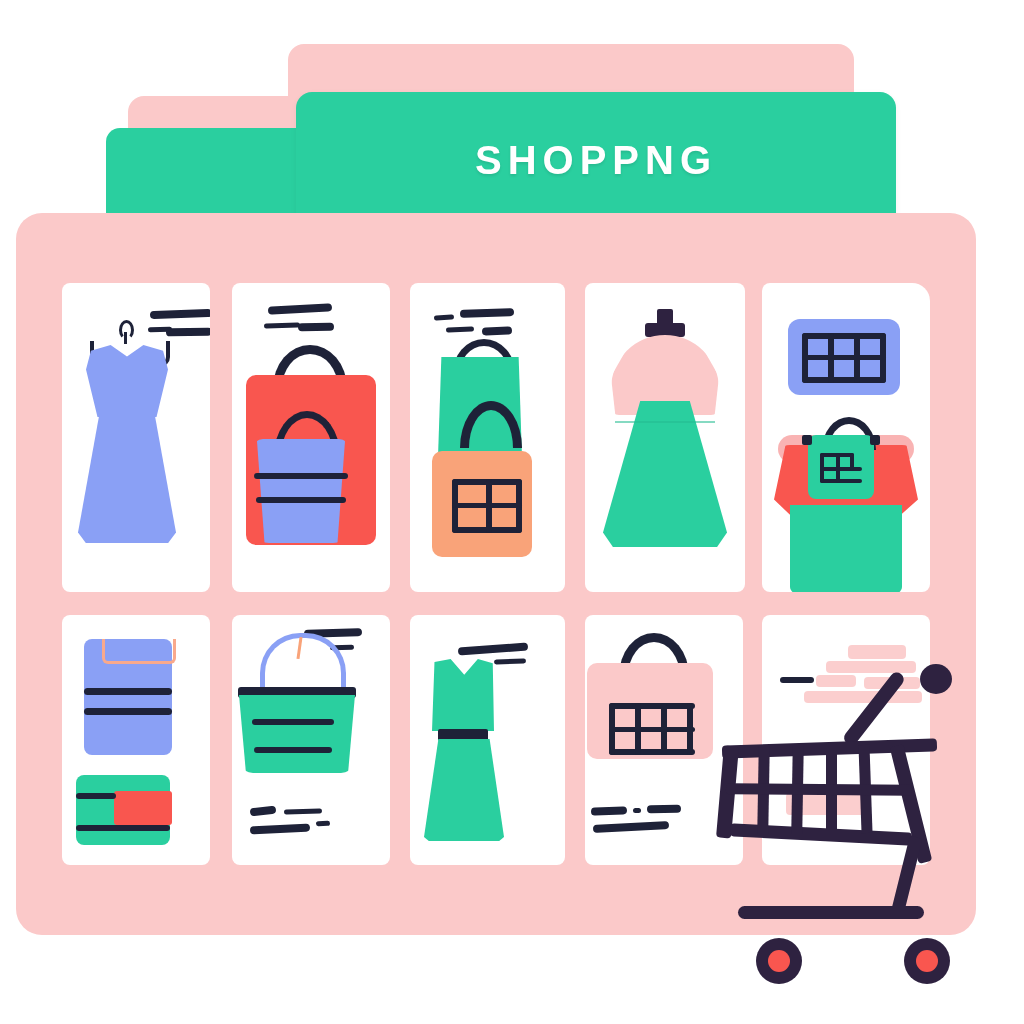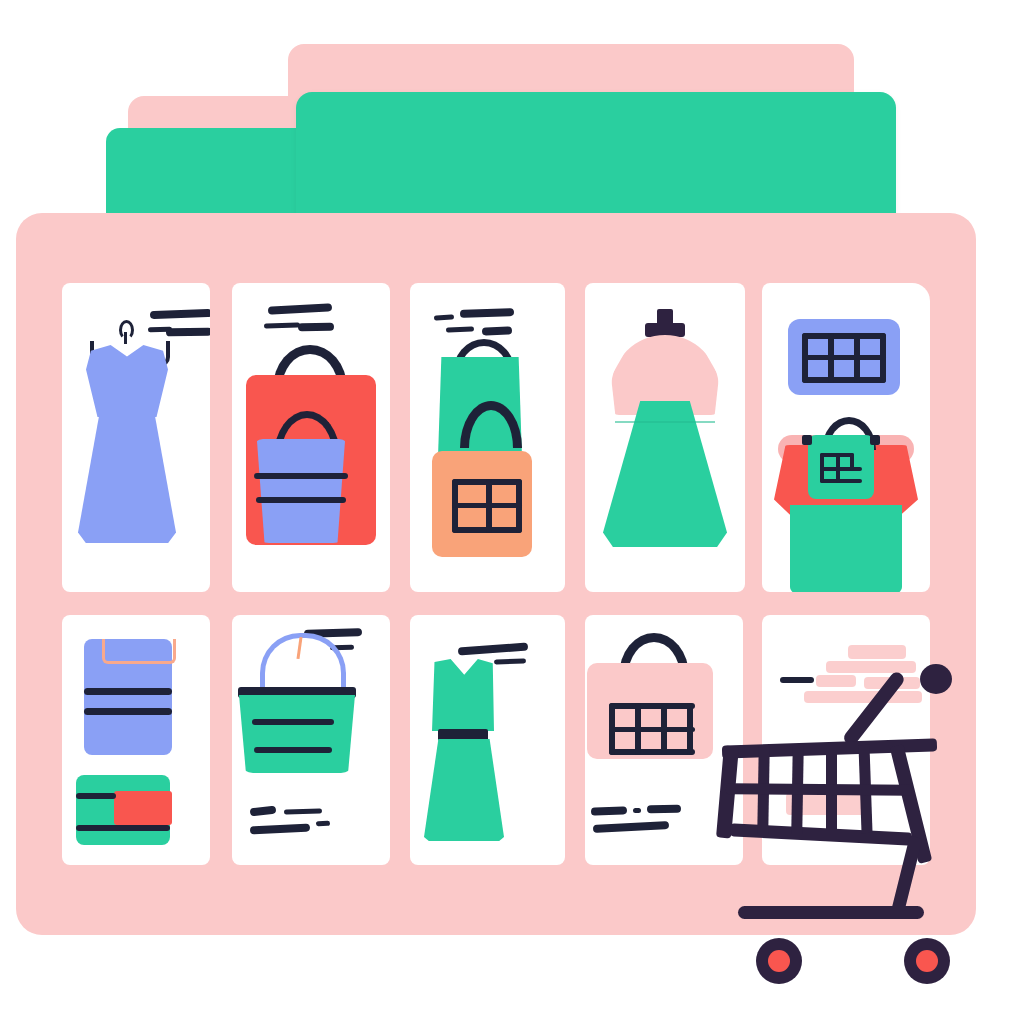--- a/index.html
+++ b/index.html
@@ -102,20 +102,21 @@
 </style>
 </head>
 <body>
 
 <div id="stage">
 
   <div class="tab" id="tab-back-pink"></div>
   <div class="tab" id="tab-mid-pink"></div>
   <div class="tab" id="tab-left-green"></div>
   <div class="tab" id="tab-main-green"></div>
+  <div id="folder-title">SHOPPNG</div>
 
   <div id="folder-body"></div>
 
   <div id="card-grid">
 
     <div class="card r1 c1" id="card-r1c1">
 
       <div class="scribble">
         <div class="stroke med" style="left:88px;top:27px;width:62px;transform:rotate(-2deg);"></div>
         <div class="stroke thin" style="left:86px;top:44px;width:24px;transform:rotate(-2deg);"></div>

